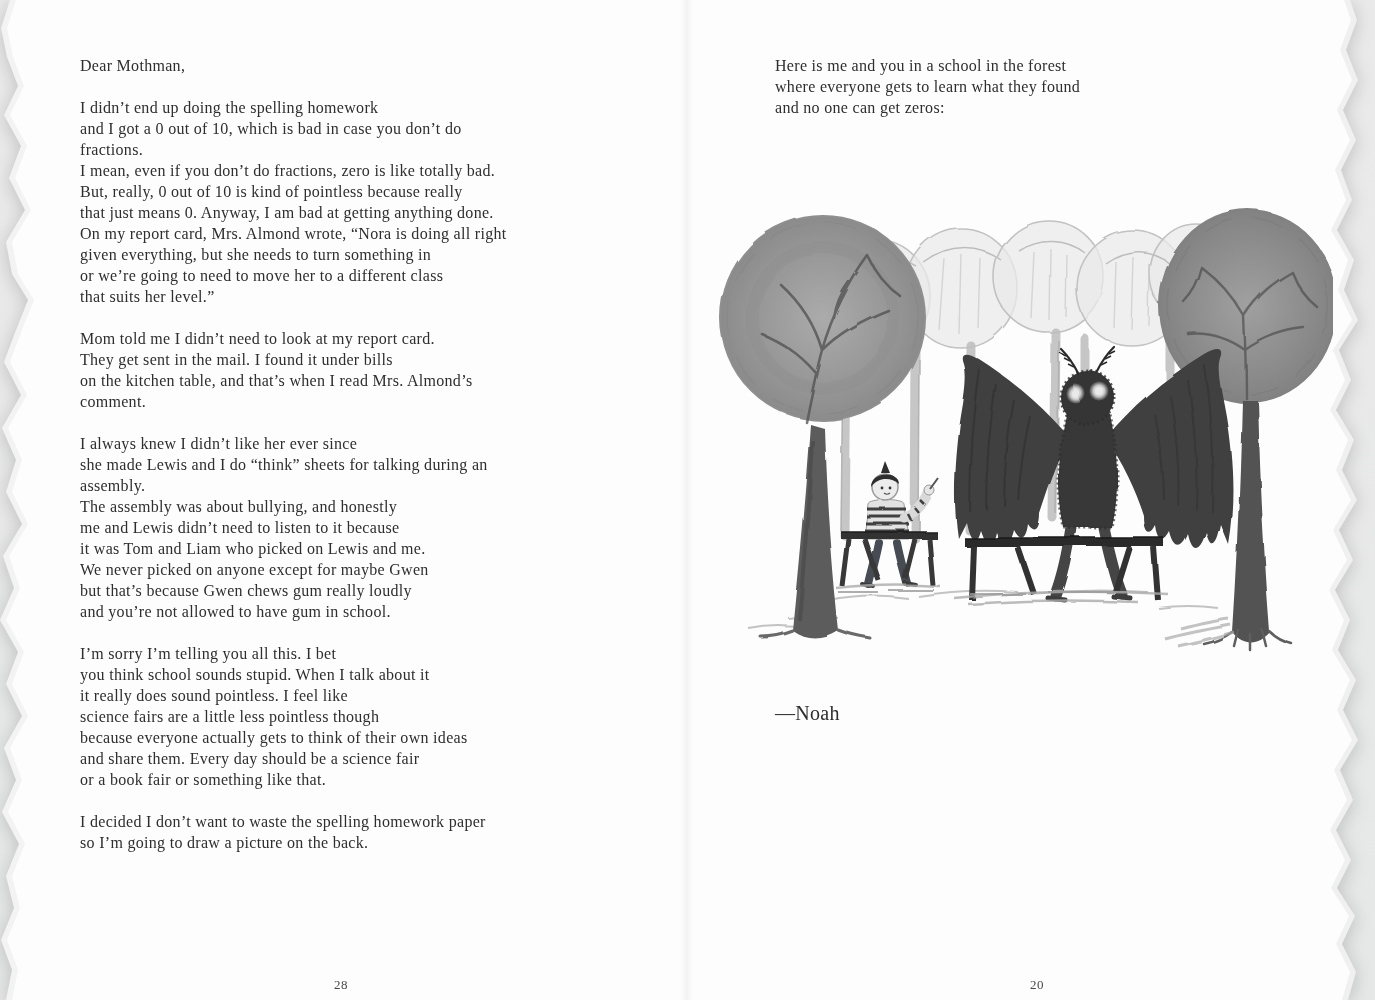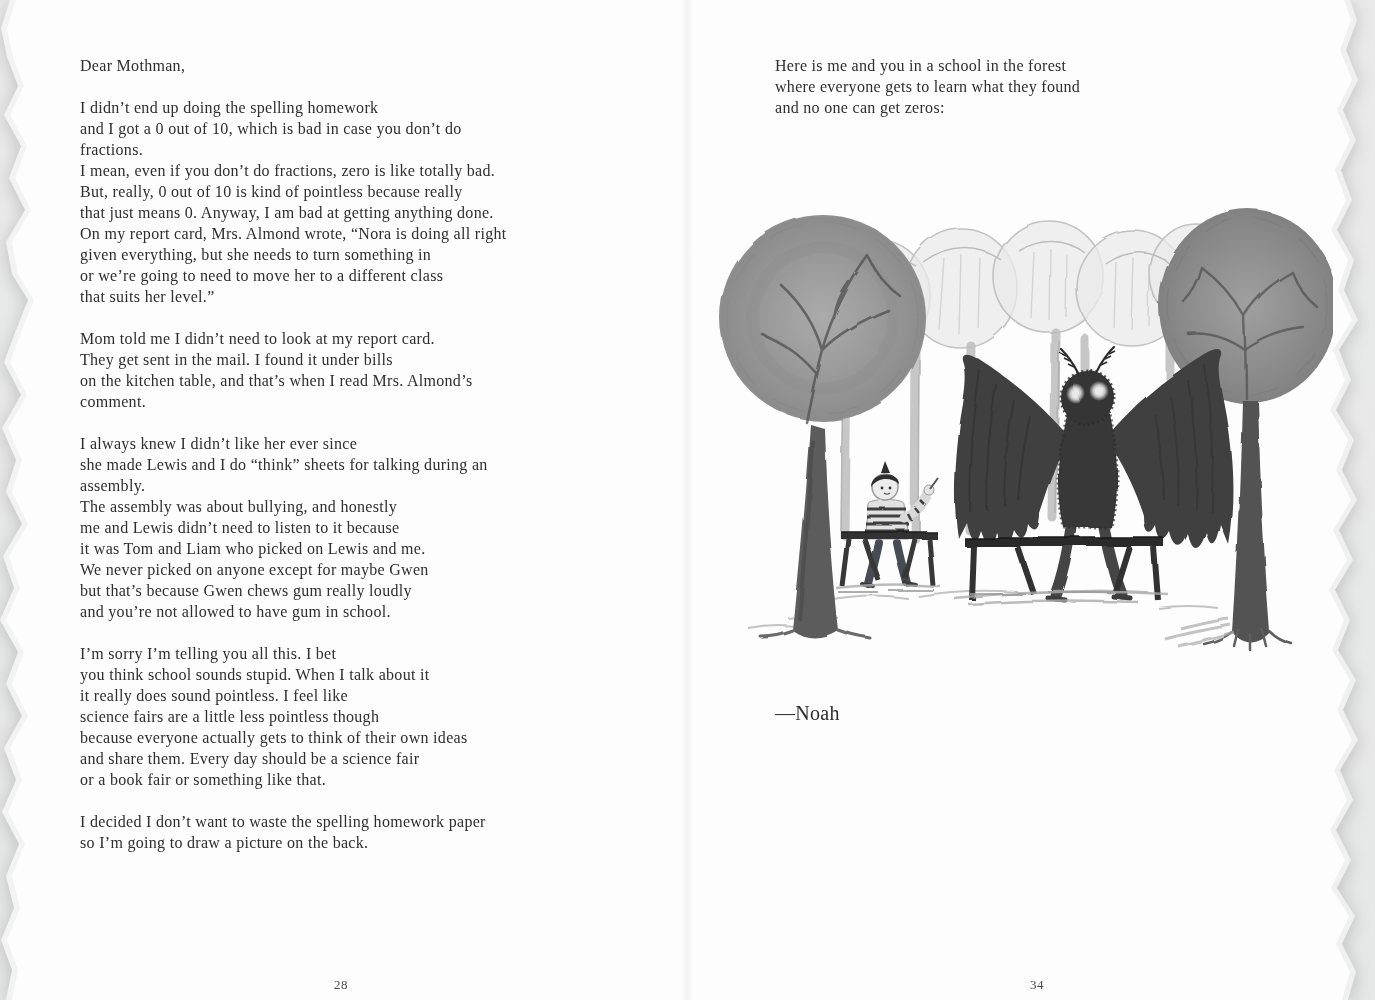--- a/index.html
+++ b/index.html
@@ -198,17 +198,17 @@
             </g>
 
             <g fill="none">
               <path d="M118,388 q48,-6 104,-2 M236,398 q100,-10 214,-4 M250,404 q80,-6 170,-2" stroke="#ababab" stroke-width="2.5" opacity=".8"></path>
               <path d="M120,392 h40 M170,390 h46 M252,394 h56 M330,392 h70" stroke="#9a9a9a" stroke-width="2" opacity=".8"></path>
             </g>
           </g>
         </svg>
 
         <div class="signature">—Noah</div>
-        <div class="pagenum r">34</div>
+        <div class="pagenum r">20</div>
       </section>
     </div>
   </div>
 </div>
 
 </body></html>

